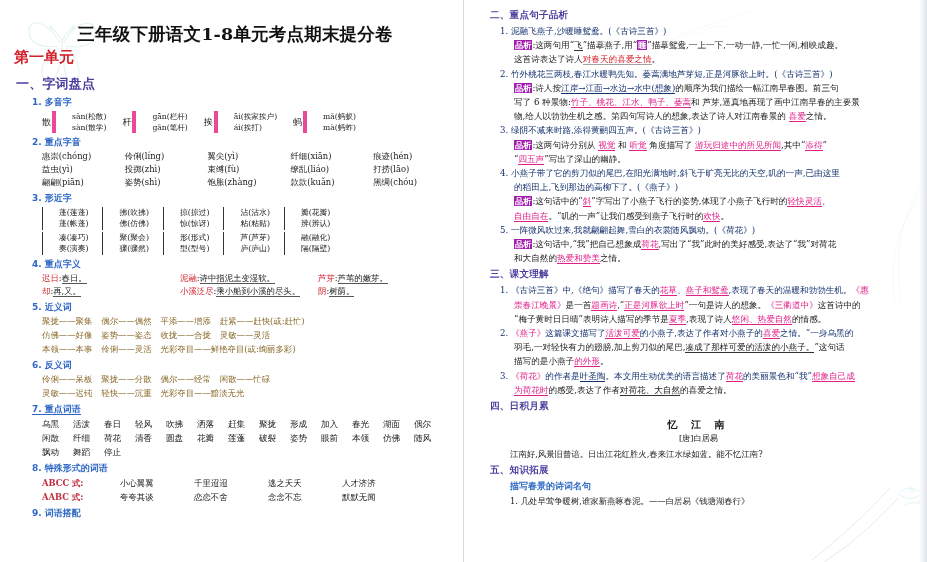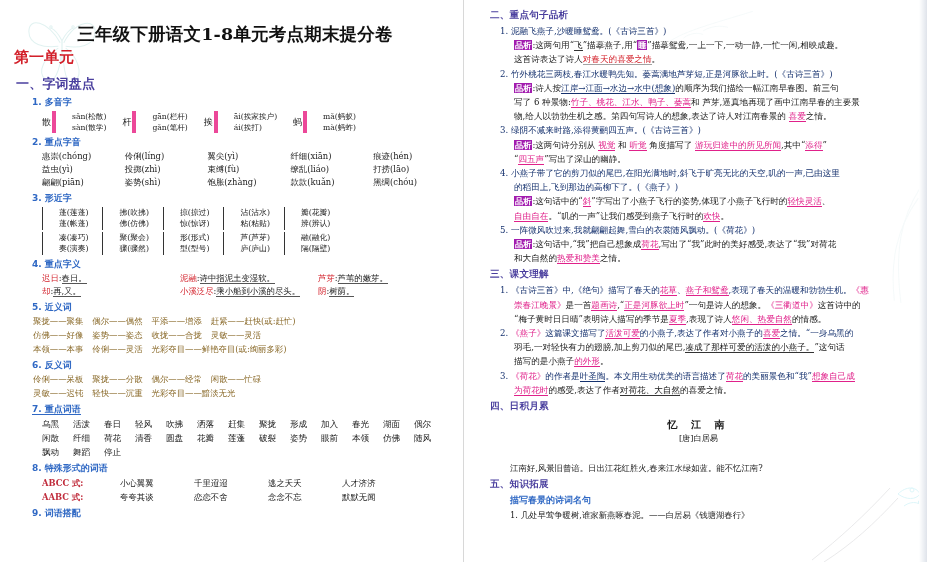--- a/index.html
+++ b/index.html
@@ -83,21 +83,21 @@
             font-family:"DejaVu Serif","Liberation Serif",serif;}
   .xjz-item div{font-size:7.8px;line-height:11.4px;white-space:nowrap;}
 
   
   .zy-row{display:flex;margin-left:28px;font-size:8.4px;line-height:13.4px;
           font-family:"DejaVu Serif","Liberation Serif",serif;}
   .zy-cell{width:150px;white-space:nowrap;}
   .zy-k{color:#d3202a;}
   .zy-v{border-bottom:1px solid #555;}
 
-  .syn-row{display:flex;margin-left:19px;font-size:8.4px;line-height:13.6px;
+  .syn-row{display:flex;margin-left:28px;font-size:8.4px;line-height:13.6px;
            font-family:"DejaVu Serif","Liberation Serif",serif;white-space:nowrap;}
   .syn-row span{margin-right:9px;}
   .brown{color:#8a6a2a;}
 
   .words-row{display:flex;margin-left:28px;font-size:8.6px;line-height:14px;
              font-family:"DejaVu Serif","Liberation Serif",serif;}
   .words-row span{width:31px;white-space:nowrap;}
 
   .sp-row{display:flex;margin-left:28px;font-size:8.4px;line-height:14px;
           font-family:"DejaVu Serif","Liberation Serif",serif;}
@@ -114,21 +114,21 @@
          font-size:8.2px;}
   .pk{color:#e0218a;}
   .pk-u{color:#e0218a;border-bottom:1px solid #e0218a;}
   .bl-u{color:#15316e;border-bottom:1px solid #15316e;}
   .bk-u{border-bottom:1px solid #333;}
   .rd-u{color:#d3202a;border-bottom:1px solid #a3a3a3;}
 
   .poem-title{text-align:center;font-weight:bold;font-size:10px;
               letter-spacing:5px;margin:5px 0 1px 0;
               font-family:"DejaVu Serif","Liberation Serif",serif;}
-  .poem-author{text-align:center;font-size:8.2px;margin-bottom:18px;
+  .poem-author{text-align:center;font-size:8.2px;margin-bottom:4px;
                font-family:"DejaVu Serif","Liberation Serif",serif;}
   .poem-body{font-size:8.4px;margin-left:28px;line-height:13px;
              font-family:"DejaVu Serif","Liberation Serif",serif;}
   .kx-sub{font-size:9px;color:#2f68c4;margin:3px 0 2px 28px;font-weight:bold;}
   .kx-item{font-size:8.4px;margin-left:28px;line-height:13.4px;
            font-family:"DejaVu Serif","Liberation Serif",serif;}
 </style>
 </head>
 <body>
 

